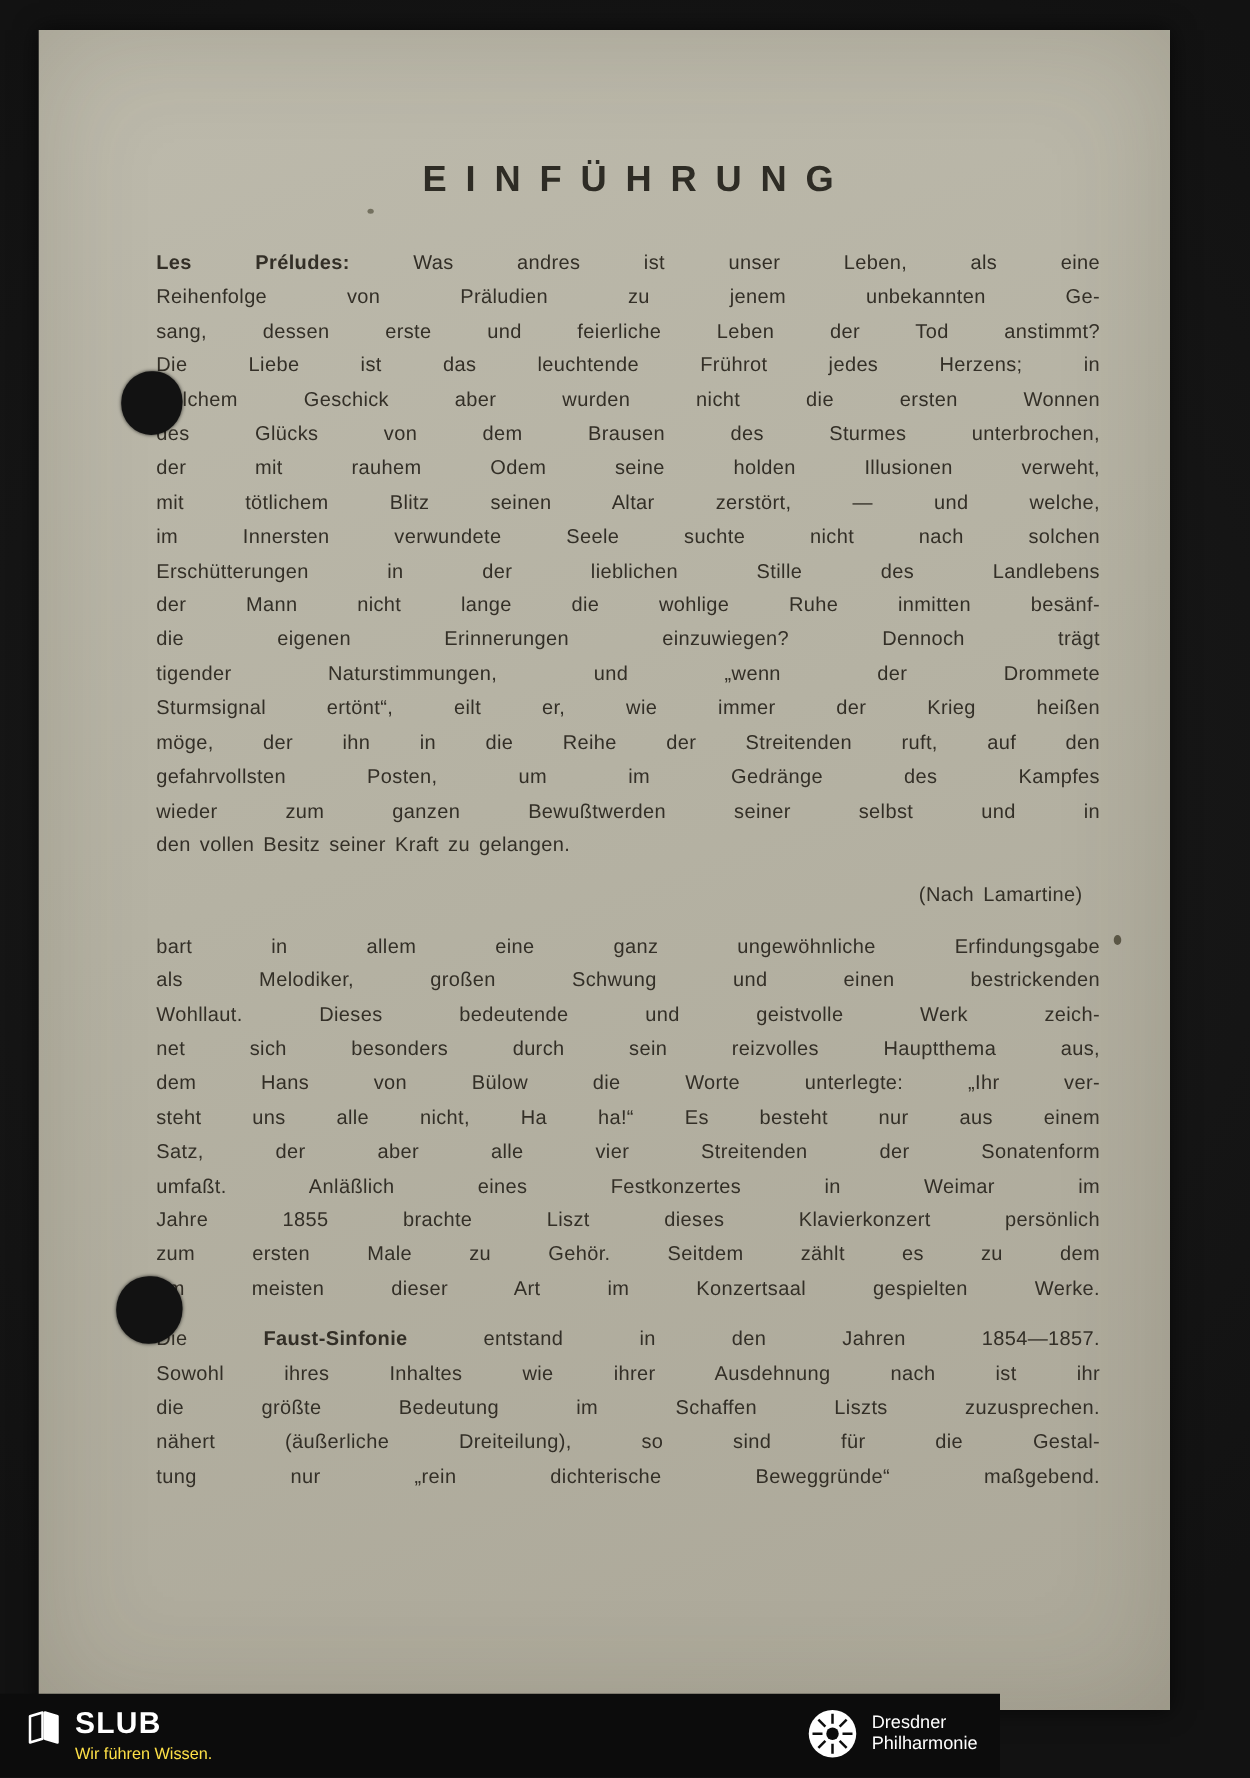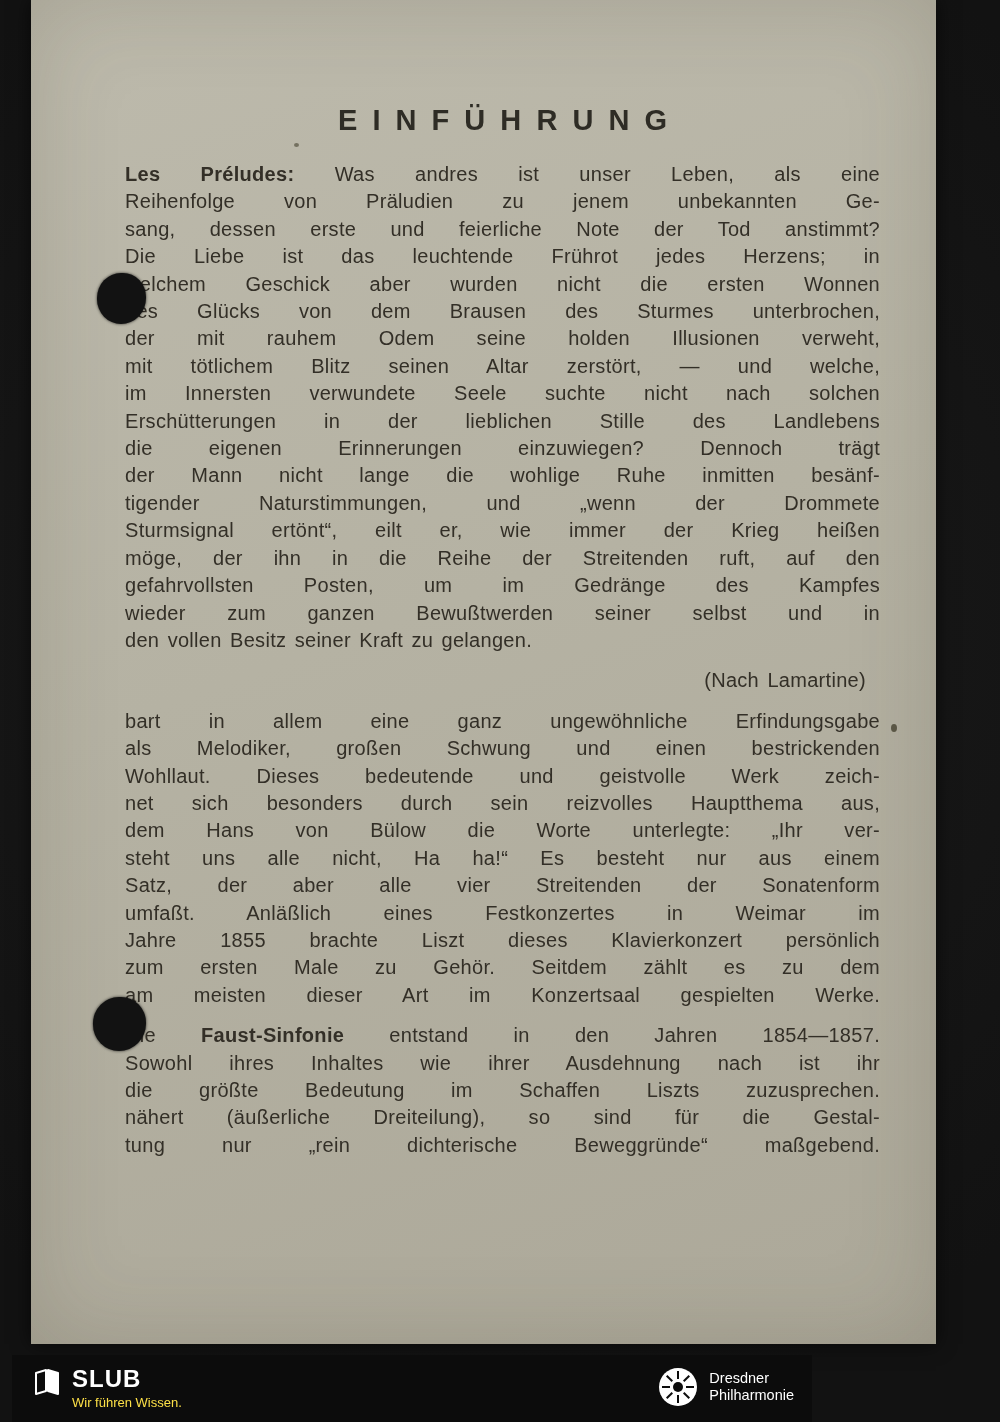--- a/index.html
+++ b/index.html
@@ -1,36 +1,36 @@
 <!DOCTYPE html>
 <html><head>
 <meta charset="utf-8">
 <style>
   html,body{margin:0;padding:0;}
   body{width:1000px;height:1422px;background:#141414;font-family:"Liberation Sans",sans-serif;position:relative;overflow:hidden;}
   .stage{position:absolute;inset:0;background:radial-gradient(circle at 50% 45%, #1b1b1b 0%, #121212 85%);}
-  .scan-page{position:absolute;left:31px;top:0;width:905px;height:1344px;
+  .scan-page{position:absolute;left:31px;top:24px;width:905px;height:1344px;
     background:linear-gradient(160deg,#bdbaac 0%,#b5b2a3 45%,#aca899 100%);
     box-shadow:0 0 18px rgba(0,0,0,.65), inset 0 0 90px rgba(60,55,40,.18);}
   .page-inner{position:absolute;left:94px;right:56px;top:0;bottom:0;}
   .doc-title{margin-top:104px;text-align:center;font-size:29px;font-weight:bold;color:#2e2c25;
     letter-spacing:.52em;text-indent:.52em;}
-  .text-body{margin-top:24px;font-size:20px;line-height:27.4px;color:#332f27;letter-spacing:.3px;word-spacing:2.5px;}
+  .text-body{margin-top:36px;font-size:16px;line-height:27.4px;color:#332f27;letter-spacing:.3px;word-spacing:2.5px;}
   .para{margin:0 0 13px 0;}
   .line{text-align:justify;text-align-last:justify;}
   .line-left{text-align-last:left;}
   .b{font-weight:bold;}
   .attribution{text-align:right;padding-right:14px;margin:0 0 13px 0;}
   .punch-hole{position:absolute;background:#121212;border-radius:50% 48% 52% 50%;box-shadow:0 0 3px rgba(0,0,0,.8);}
   .hole-1{left:66px;top:273px;width:49px;height:51px;}
   .hole-2{left:62px;top:997px;width:53px;height:54px;}
   .speck{position:absolute;background:#45412f;border-radius:50%;}
   .speck-1{left:263px;top:143px;width:5px;height:4px;opacity:.6;}
   .speck-2{left:860px;top:724px;width:6px;height:8px;opacity:.8;}
-  .footer-bar{position:absolute;left:12px;bottom:0;width:800px;height:67px;background:#0c0c0c;}
+  .footer-bar{position:absolute;left:0;bottom:0;width:800px;height:67px;background:#0c0c0c;}
   .slub{position:absolute;left:20px;top:11px;display:flex;gap:10px;align-items:flex-start;}
   .slub-icon{width:30px;height:30px;flex:0 0 auto;margin-top:1px;}
   .slub-text{display:flex;flex-direction:column;}
   .slub-name{color:#ffffff;font-size:24px;font-weight:bold;letter-spacing:1px;line-height:26px;}
   .slub-tagline{color:#fde047;font-size:13px;margin-top:3px;}
   .dp{position:absolute;right:18px;top:12px;display:flex;gap:11px;align-items:center;}
   .dp-logo{width:40px;height:40px;flex:0 0 auto;}
   .dp-text{display:flex;flex-direction:column;color:#ffffff;font-size:14.5px;line-height:17px;}
 </style>
 </head>
@@ -38,30 +38,30 @@
 
 <div class="stage">
 
   <div class="scan-page">
     <div class="page-inner">
       <div class="doc-title">EINFÜHRUNG</div>
       <div class="text-body">
           <div class="para">
             <div class="line"><span class="b">Les Préludes:</span><span> Was andres ist unser Leben, als eine</span></div>
             <div class="line"><span>Reihenfolge von Präludien zu jenem unbekannten Ge-</span></div>
-            <div class="line"><span>sang, dessen erste und feierliche Note der Tod anstimmt?</span></div>
+            <div class="line"><span>sang, dessen erste und feierliche Leben der Tod anstimmt?</span></div>
             <div class="line"><span>Die Liebe ist das leuchtende Frührot jedes Herzens; in</span></div>
             <div class="line"><span>welchem Geschick aber wurden nicht die ersten Wonnen</span></div>
             <div class="line"><span>des Glücks von dem Brausen des Sturmes unterbrochen,</span></div>
             <div class="line"><span>der mit rauhem Odem seine holden Illusionen verweht,</span></div>
             <div class="line"><span>mit tötlichem Blitz seinen Altar zerstört, — und welche,</span></div>
             <div class="line"><span>im Innersten verwundete Seele suchte nicht nach solchen</span></div>
             <div class="line"><span>Erschütterungen in der lieblichen Stille des Landlebens</span></div>
+            <div class="line"><span>der Mann nicht lange die wohlige Ruhe inmitten besänf-</span></div>
             <div class="line"><span>die eigenen Erinnerungen einzuwiegen? Dennoch trägt</span></div>
-            <div class="line"><span>der Mann nicht lange die wohlige Ruhe inmitten besänf-</span></div>
             <div class="line"><span>tigender Naturstimmungen, und „wenn der Drommete</span></div>
             <div class="line"><span>Sturmsignal ertönt“, eilt er, wie immer der Krieg heißen</span></div>
             <div class="line"><span>möge, der ihn in die Reihe der Streitenden ruft, auf den</span></div>
             <div class="line"><span>gefahrvollsten Posten, um im Gedränge des Kampfes</span></div>
             <div class="line"><span>wieder zum ganzen Bewußtwerden seiner selbst und in</span></div>
             <div class="line line-left"><span>den vollen Besitz seiner Kraft zu gelangen.</span></div>
           </div>
           <div class="attribution">(Nach Lamartine)</div>
           <div class="para">
             <div class="line"><span>bart in allem eine ganz ungewöhnliche Erfindungsgabe</span></div>

